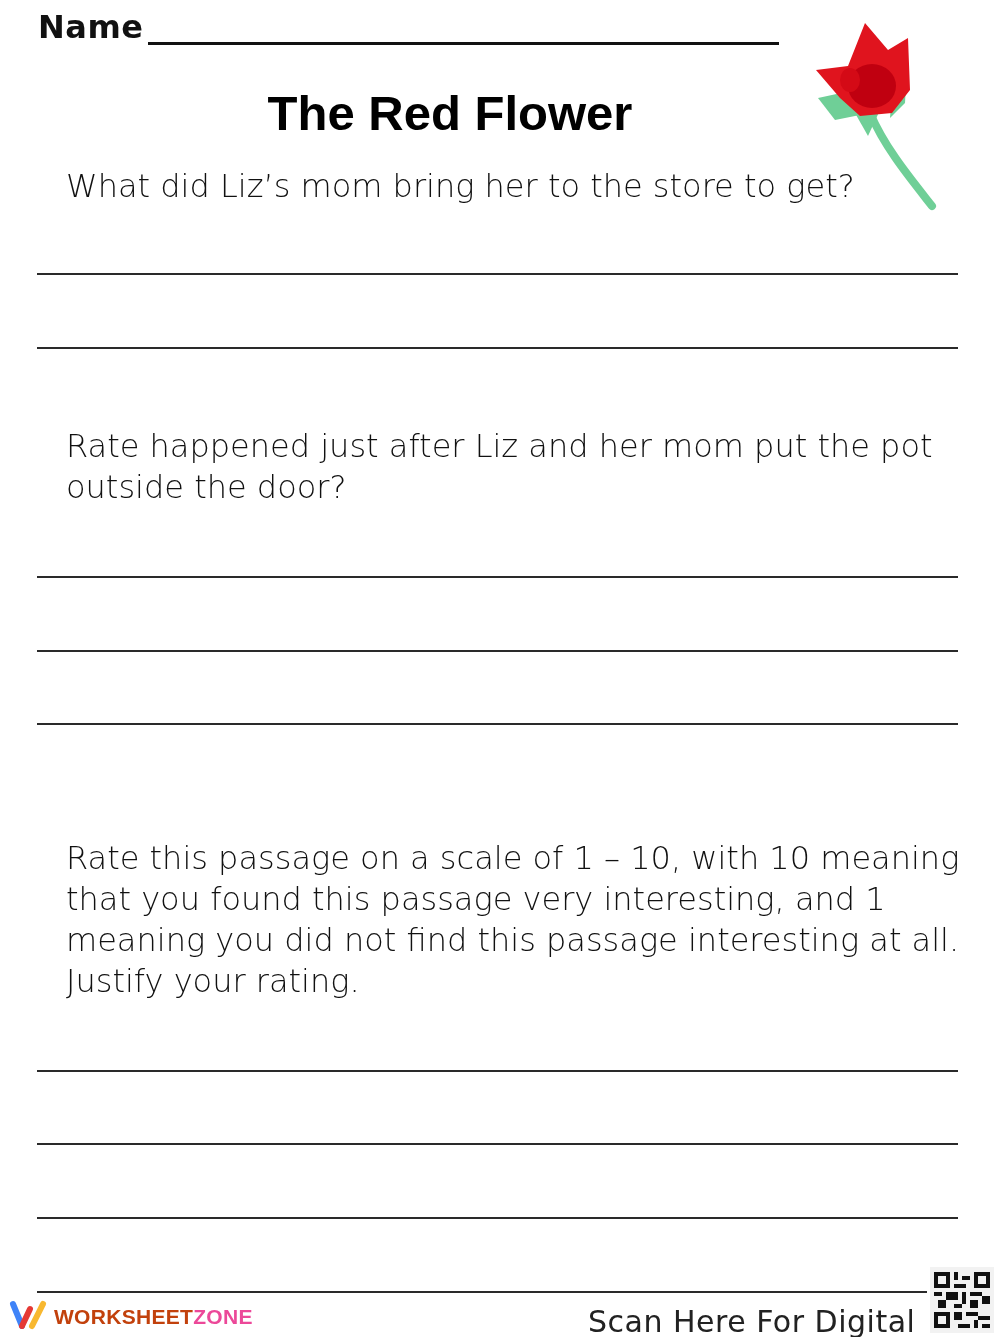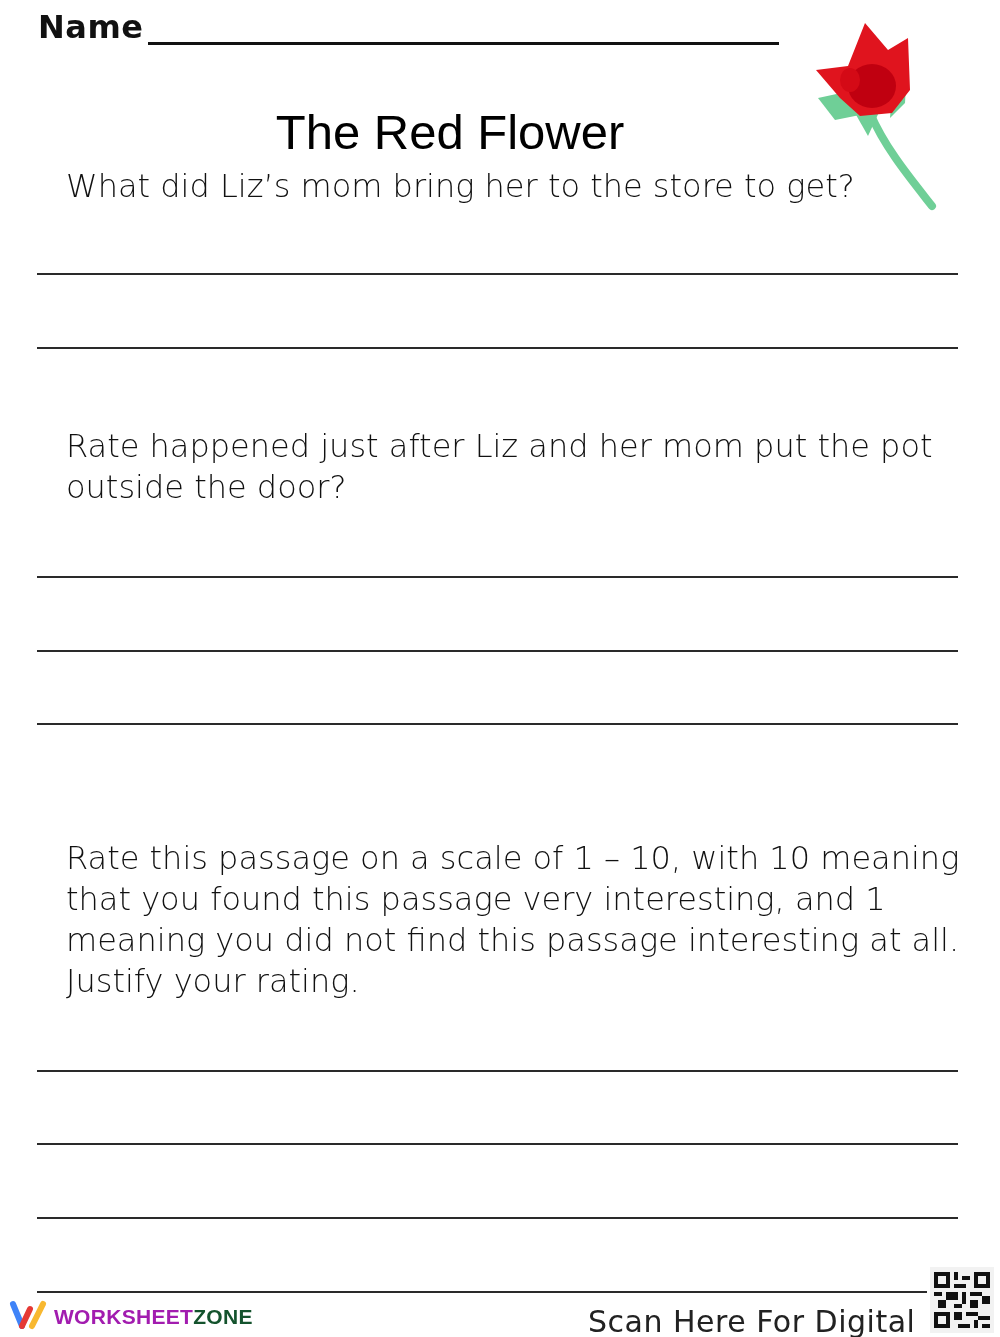--- a/index.html
+++ b/index.html
@@ -1,29 +1,29 @@
 <!DOCTYPE html>
 <html><head>
   <meta charset="utf-8">
   <style>
     html, body { margin: 0; padding: 0; background: #ffffff; }
     body { width: 1000px; height: 1337px; position: relative; overflow: hidden;
            font-family: "DejaVu Sans", sans-serif; color: #111; }
     .abs { position: absolute; }
     .name-label { left: 38px; top: 8px; font-size: 32px; letter-spacing: 0.5px; font-weight: 700; }
     .name-line { left: 148px; top: 42px; width: 631px; height: 3px; background: #111; }
-    .title { left: 0; width: 900px; top: 104px; text-align: center;
-             font-family: "Liberation Sans", sans-serif; font-weight: normal; font-size: 49px; color: #000; }
+    .title { left: 0; width: 900px; top: 85px; text-align: center;
+             font-family: "Liberation Sans", sans-serif; font-weight: bold; font-size: 49px; color: #000; }
     .question { left: 38px; width: 930px; font-size: 32px; line-height: 41px; font-weight: 300; color: #111; margin-left: 28px; }
     .answer-line { left: 37px; width: 921px; height: 2px; background: #2a2a2a; }
     .flower { left: 810px; top: 18px; width: 135px; height: 195px; }
     .footer-logo { left: 8px; top: 1300px; height: 34px; display: flex; align-items: center; gap: 6px; }
     .logo-text { font-family: "Liberation Sans", sans-serif; font-weight: bold; font-size: 21px; letter-spacing: 0.3px; }
-    .logo-blue { color: #a21caf; }
-    .logo-yellow { color: #14532d; }
+    .logo-blue { color: #c2410c; }
+    .logo-yellow { color: #ec4899; }
     .scan-text { left: 588px; top: 1304px; font-size: 30px; color: #222; letter-spacing: 0.5px; }
     .qr { left: 930px; top: 1267px; width: 64px; height: 66px; background: #f2f2f2; display:flex; align-items:center; justify-content:center; }
   </style>
 </head>
 <body>
 
 <div class="abs name-label">Name</div>
 <div class="abs name-line"></div>
 
 <div class="abs title">The Red Flower</div>

